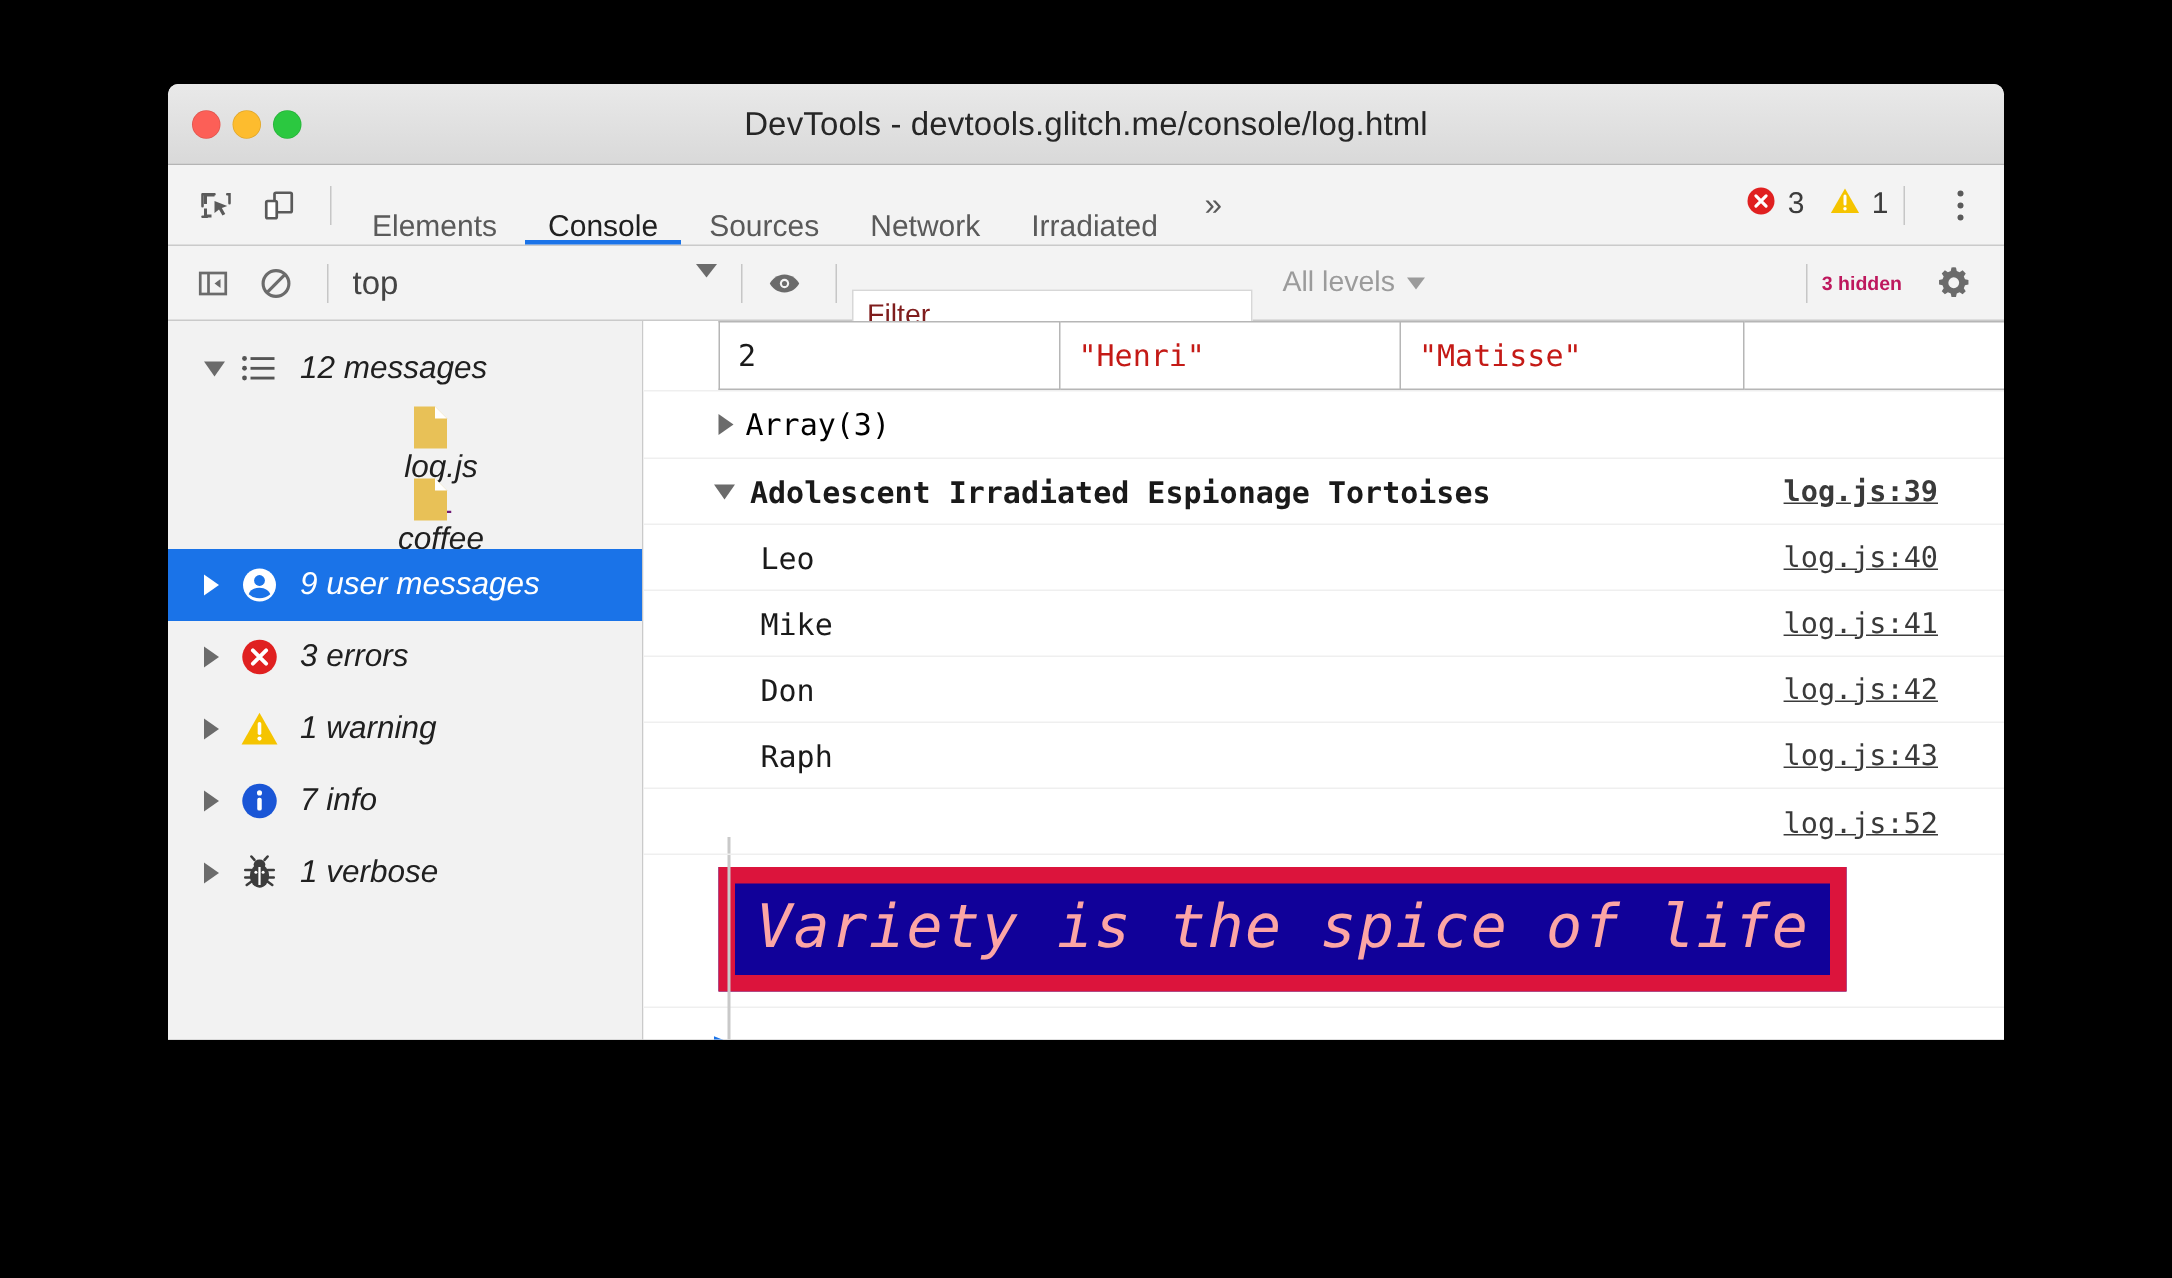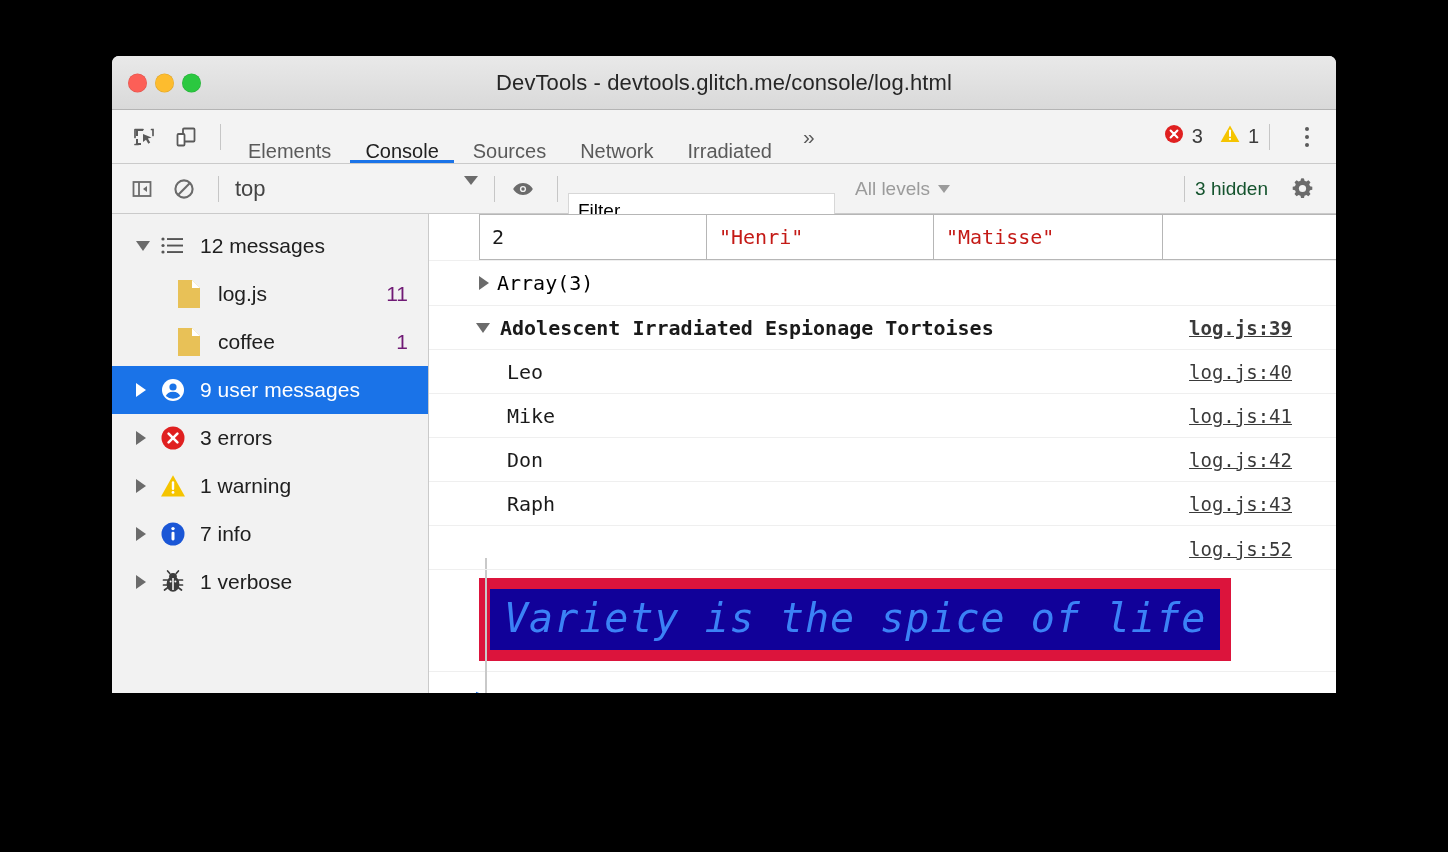--- a/index.html
+++ b/index.html
@@ -183,21 +183,21 @@
   .filter-input {
     width: 267px;
     height: 36px;
     background: #ffffff;
     border: 1px solid #d7d7d7;
     box-sizing: border-box;
     display: flex;
     align-items: center;
     padding: 0 9px;
     font-size: 19px;
-    color: #000000;
+    color: #7f1d1d;
     margin-right: 0;
     margin-top: 44px;
   }
   .levels {
     display: flex;
     align-items: center;
     gap: 8px;
     font-size: 19px;
     color: #9b9b9b;
     margin-left: 20px;
@@ -208,24 +208,25 @@
     border-right: 6px solid transparent;
     border-top: 8px solid #9b9b9b;
     display: inline-block;
   }
   .filterbar-right {
     margin-left: auto;
     display: flex;
     align-items: center;
   }
   .hidden-count {
-    font-size: 19px;
-    color: #14532d;
+    font-size: 13px;
+    color: #be185d;
     margin-right: 16px;
     white-space: nowrap;
+    font-weight: bold;
   }
 
   
   .body {
     display: flex;
     height: 480px;
     background: #fff;
   }
 
   
@@ -273,23 +274,23 @@
     border-top: 10px solid #6b6b6b;
   }
   .side-icon {
     width: 30px;
     flex: none;
     display: flex;
     align-items: center;
     justify-content: center;
     margin-right: 12px;
   }
-  .side-label { flex: 1 1 auto; white-space: nowrap; }
+  .side-label { flex: 1 1 auto; white-space: nowrap; font-style: italic; }
   .side-count { font-size: 21px; color: #701a75; padding-right: 6px; }
-  .side-row.child { padding-left: 62px; }
+  .side-row.child { padding-left: 62px; flex-direction: column; }
   .side-row.child .side-icon { margin-right: 14px; }
 
   
   .console {
     flex: 1 1 auto;
     position: relative;
     background: #ffffff;
     font-family: "DejaVu Sans Mono", "Liberation Mono", monospace;
     overflow: hidden;
   }
@@ -388,21 +389,21 @@
     background: #fff;
   }
   .styled-box {
     display: inline-block;
     background: #110199;
     border: 11px solid #dc143c;
     padding: 6px 14px 8px 14px;
     box-sizing: border-box;
   }
   .styled-text {
-    color: #3b82f6;
+    color: #fca5a5;
     font-style: italic;
     font-size: 40px;
     font-family: "DejaVu Sans Mono", "Liberation Mono", monospace;
     letter-spacing: 1px;
     line-height: 1.18;
     white-space: nowrap;
   }
 
   .prompt-row {
     height: 50px;

